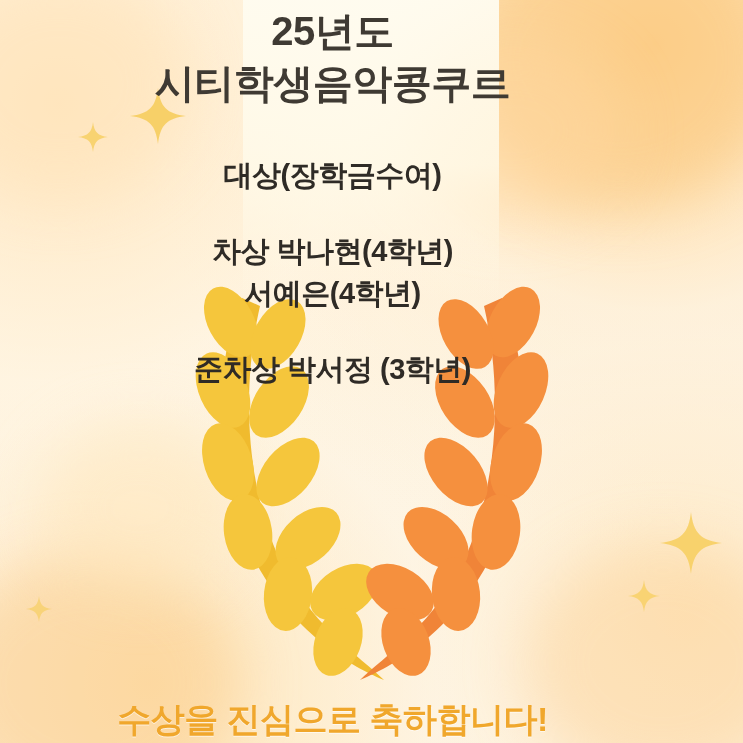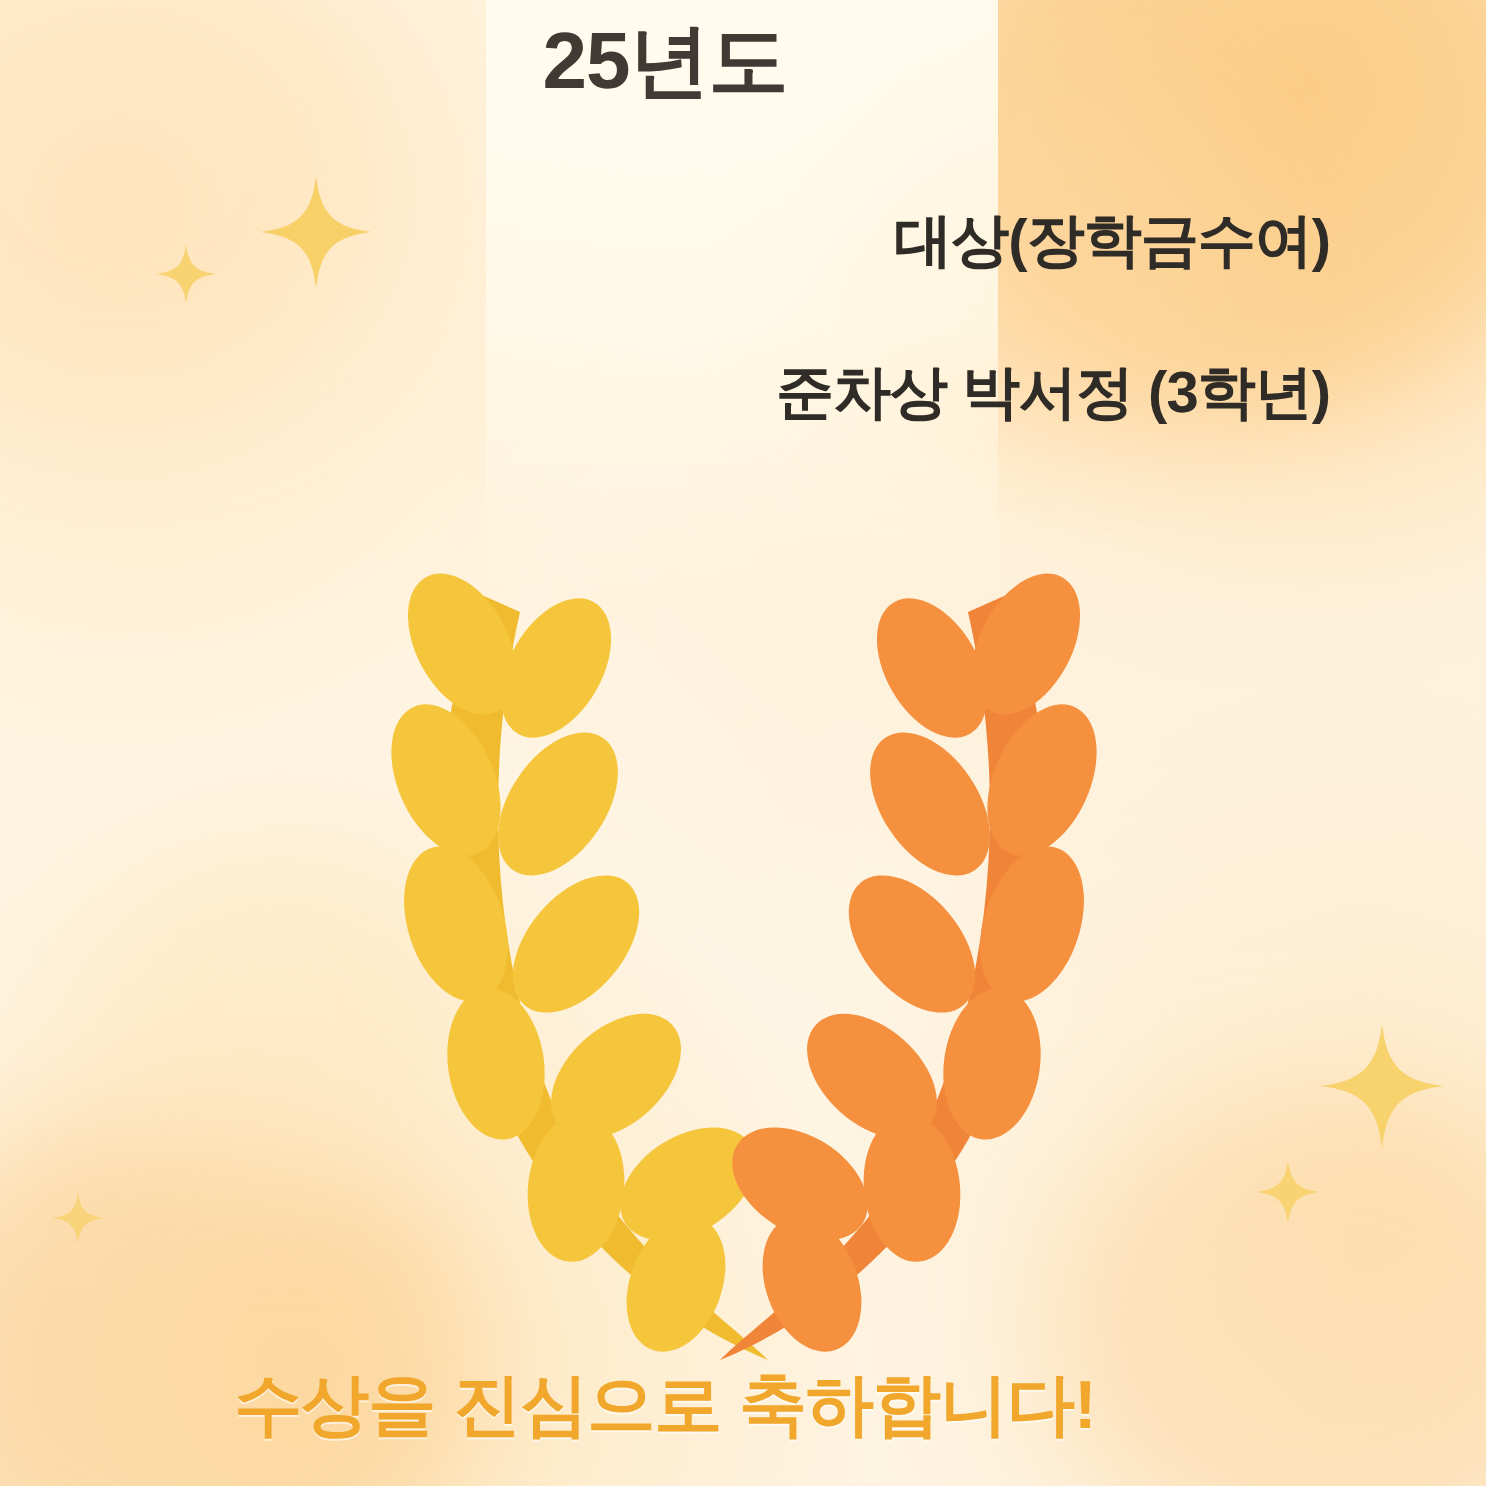--- a/index.html
+++ b/index.html
@@ -82,41 +82,40 @@
   .title-line1 {
     font-size: 40px;
     line-height: 50px;
   }
   .title-line2 {
     font-size: 40px;
     line-height: 54px;
   }
   .awards {
     margin-top: 44px;
-    text-align: right;
   }
   .award {
     margin-bottom: 34px;
   }
   .award-line {
     color: #2f2b26;
     font-weight: bold;
     font-size: 29px;
     line-height: 42px;
     letter-spacing: -0.5px;
   }
   .award-1 { margin-top: 12px; }
   .award-2 { margin-top: 28px; }
   .award-3 { margin-top: 28px; }
   .award-4 { margin-top: 30px; }
   .footer {
     position: absolute;
     left: 0;
     right: 0;
-    bottom: 17px;
+    bottom: 0;
     font-size: 34px;
     font-weight: bold;
     color: #f0a72c;
     letter-spacing: -0.5px;
     text-shadow: 0 1px 0 rgba(255,255,255,0.6);
   }
 </style>
 </head>
 <body>
 
@@ -186,28 +185,33 @@
         <ellipse cx="364" cy="344" rx="24" ry="37" transform="rotate(-6 364 344)"></ellipse>
         <ellipse cx="308" cy="342" rx="24" ry="37" transform="rotate(-58 308 342)"></ellipse>
         <ellipse cx="314" cy="392" rx="23" ry="35" transform="rotate(-20 314 392)"></ellipse>
       </g>
     </svg>
   </div>
 
   <div class="content">
     <div class="title">
       <div class="title-line1">25년도</div>
+      <div class="title-line2">시티학생음악콩쿠르</div>
     </div>
 
     <div class="awards">
       <div class="award award-1">
         <div class="award-line">대상(장학금수여)</div>
       </div>
       <div class="award award-2">
       </div>
+      <div class="award award-3">
+        <div class="award-line">차상 박나현(4학년)</div>
+        <div class="award-line">서예은(4학년)</div>
+      </div>
       <div class="award award-4">
         <div class="award-line">준차상 박서정 (3학년)</div>
       </div>
     </div>
 
     <div class="footer">수상을 진심으로 축하합니다!</div>
   </div>
 </div>
 
 </body></html>

